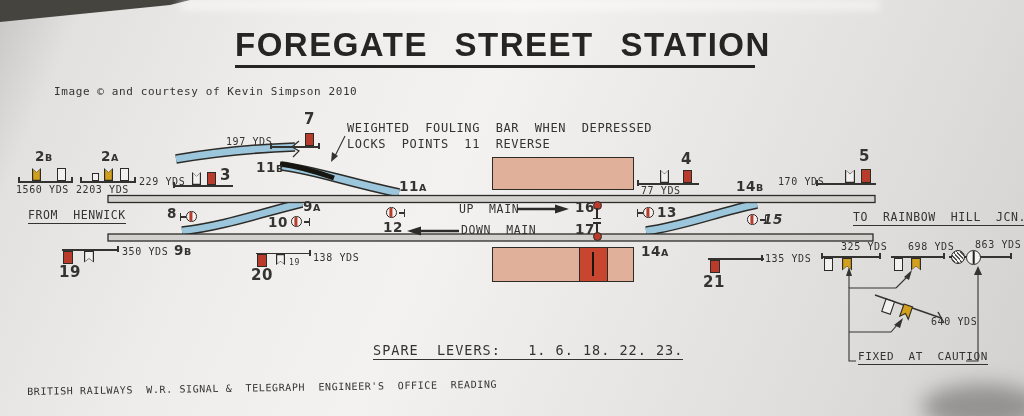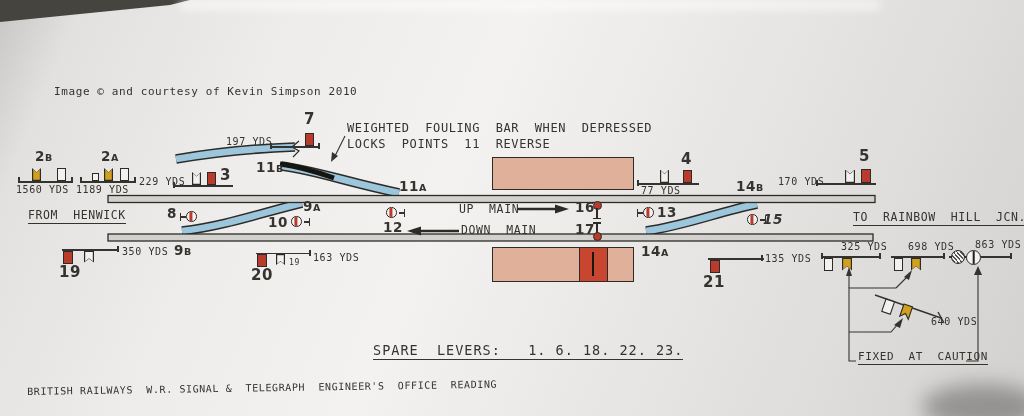--- a/index.html
+++ b/index.html
@@ -104,20 +104,21 @@
       <line x1="938" y1="312" x2="944" y2="323" stroke="#34332f" stroke-width="1.4"></line>
       <g transform="rotate(19,886,299)">
         <rect x="886" y="299" width="9" height="13" fill="#f2f1ef" stroke="#2c2b27" stroke-width="1.1"></rect>
       </g>
       <g transform="rotate(19,904,304)">
         <polygon points="904,304 913,304 913,317 908.5,312.5 904,317" fill="#d2a01c" stroke="#2c2b27" stroke-width="1.1"></polygon>
       </g>
     </g>
   </svg>
 
+  <div class="t title" style="left:235px;top:27px;width:520px;">FOREGATE STREET STATION</div>
   <div class="t" style="left:54px;top:86px;font-size:11px;">Image © and courtesy of Kevin Simpson 2010</div>
 
   <div class="t note" style="left:347px;top:122px;">WEIGHTED  FOULING  BAR  WHEN  DEPRESSED</div>
   <div class="t note" style="left:347px;top:138px;">LOCKS  POINTS  11  REVERSE</div>
 
   <div class="t rt u" style="left:28px;top:209px;">FROM  HENWICK</div>
   <div class="t rt u" style="left:853px;top:211px;">TO  RAINBOW  HILL  JCN.</div>
   <div class="t rt" style="left:459px;top:203px;">UP  MAIN</div>
   <div class="t rt" style="left:461px;top:224px;">DOWN  MAIN</div>
 
@@ -140,21 +141,21 @@
 
   <div class="bline" style="left:80px;top:181px;width:56px;"></div>
   <div class="btick" style="left:80px;top:177px;"></div>
   <div class="btick" style="left:134px;top:177px;"></div>
   <div class="arm outl" style="left:92px;top:173px;width:6.5px;height:8px;"></div>
   <div class="fsh nup yel" style="left:104px;top:168px;width:9px;height:13px;">
       <i></i>
     </div>
   <div class="arm outl" style="left:120px;top:168px;width:9px;height:13px;"></div>
   <div class="t pt" style="left:101px;top:149px;"><span class="num">2</span><span class="suf">A</span></div>
-  <div class="t d" style="left:76px;top:184px;">1189 YDS</div>
+  <div class="t d" style="left:76px;top:184px;">2203 YDS</div>
 
   <div class="t d" style="left:139px;top:176px;">229 YDS</div>
   <div class="bline" style="left:173px;top:185px;width:60px;"></div>
   <div class="btick" style="left:173px;top:182px;"></div>
   <div class="fsh nup wht" style="left:192px;top:172px;width:9px;height:13px;">
       <i></i>
     </div>
   <div class="arm red" style="left:207px;top:171.5px;width:9px;height:13.5px;"></div>
   <div class="t id" style="left:220px;top:167px;">3</div>
 
@@ -193,21 +194,21 @@
   <div class="t d" style="left:122px;top:246px;">350 YDS</div>
 
   <div class="bline" style="left:256px;top:252.5px;width:55px;"></div>
   <div class="btick" style="left:309px;top:249.5px;"></div>
   <div class="arm red" style="left:257px;top:254px;width:10px;height:13px;"></div>
   <div class="fsh ndn wht" style="left:276px;top:254px;width:9px;height:11px;">
       <i></i>
     </div>
   <div class="t sub" style="left:289px;top:259px;">19</div>
   <div class="t id" style="left:251px;top:267px;">20</div>
-  <div class="t d" style="left:313px;top:252px;">163 YDS</div>
+  <div class="t d" style="left:313px;top:252px;">138 YDS</div>
 
   <div class="bline" style="left:708px;top:258px;width:56px;"></div>
   <div class="btick" style="left:761px;top:255px;"></div>
   <div class="arm red" style="left:710px;top:259.5px;width:10px;height:13px;"></div>
   <div class="t id" style="left:703px;top:274px;">21</div>
   <div class="t d" style="left:765px;top:253px;">135 YDS</div>
 
   <div class="t d" style="left:841px;top:241px;">325 YDS</div>
   <div class="bline" style="left:821px;top:256px;width:60px;"></div>
   <div class="btick" style="left:821px;top:253px;"></div>

